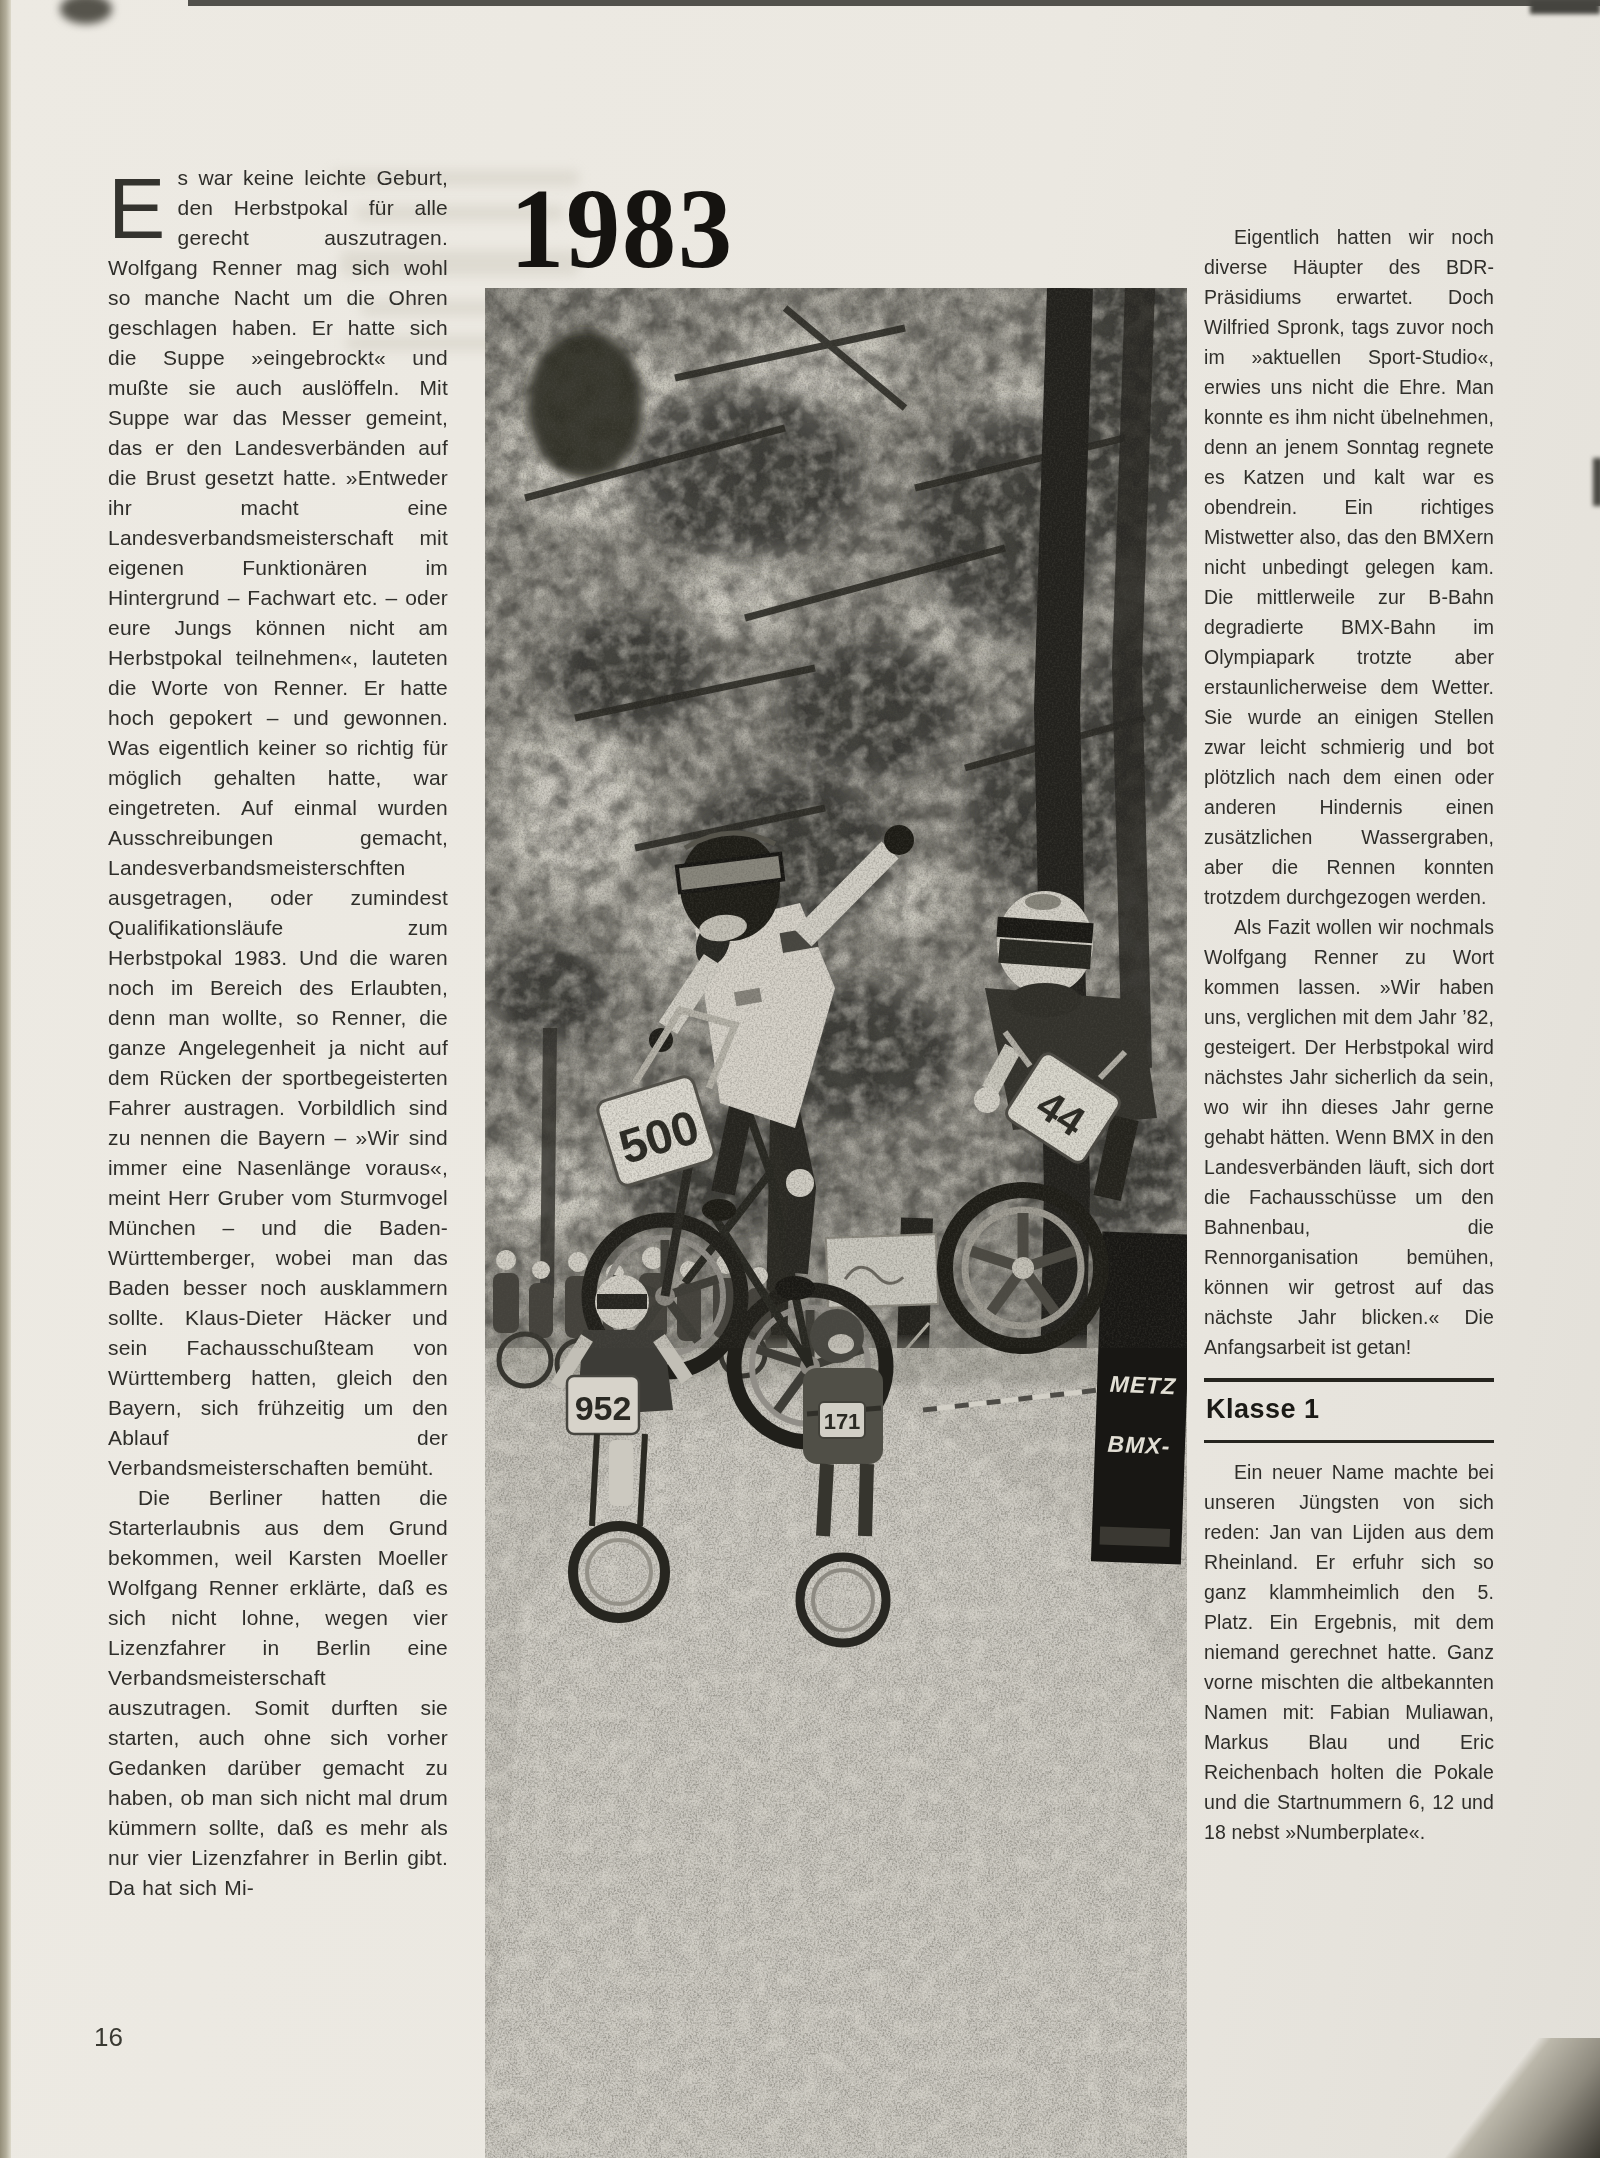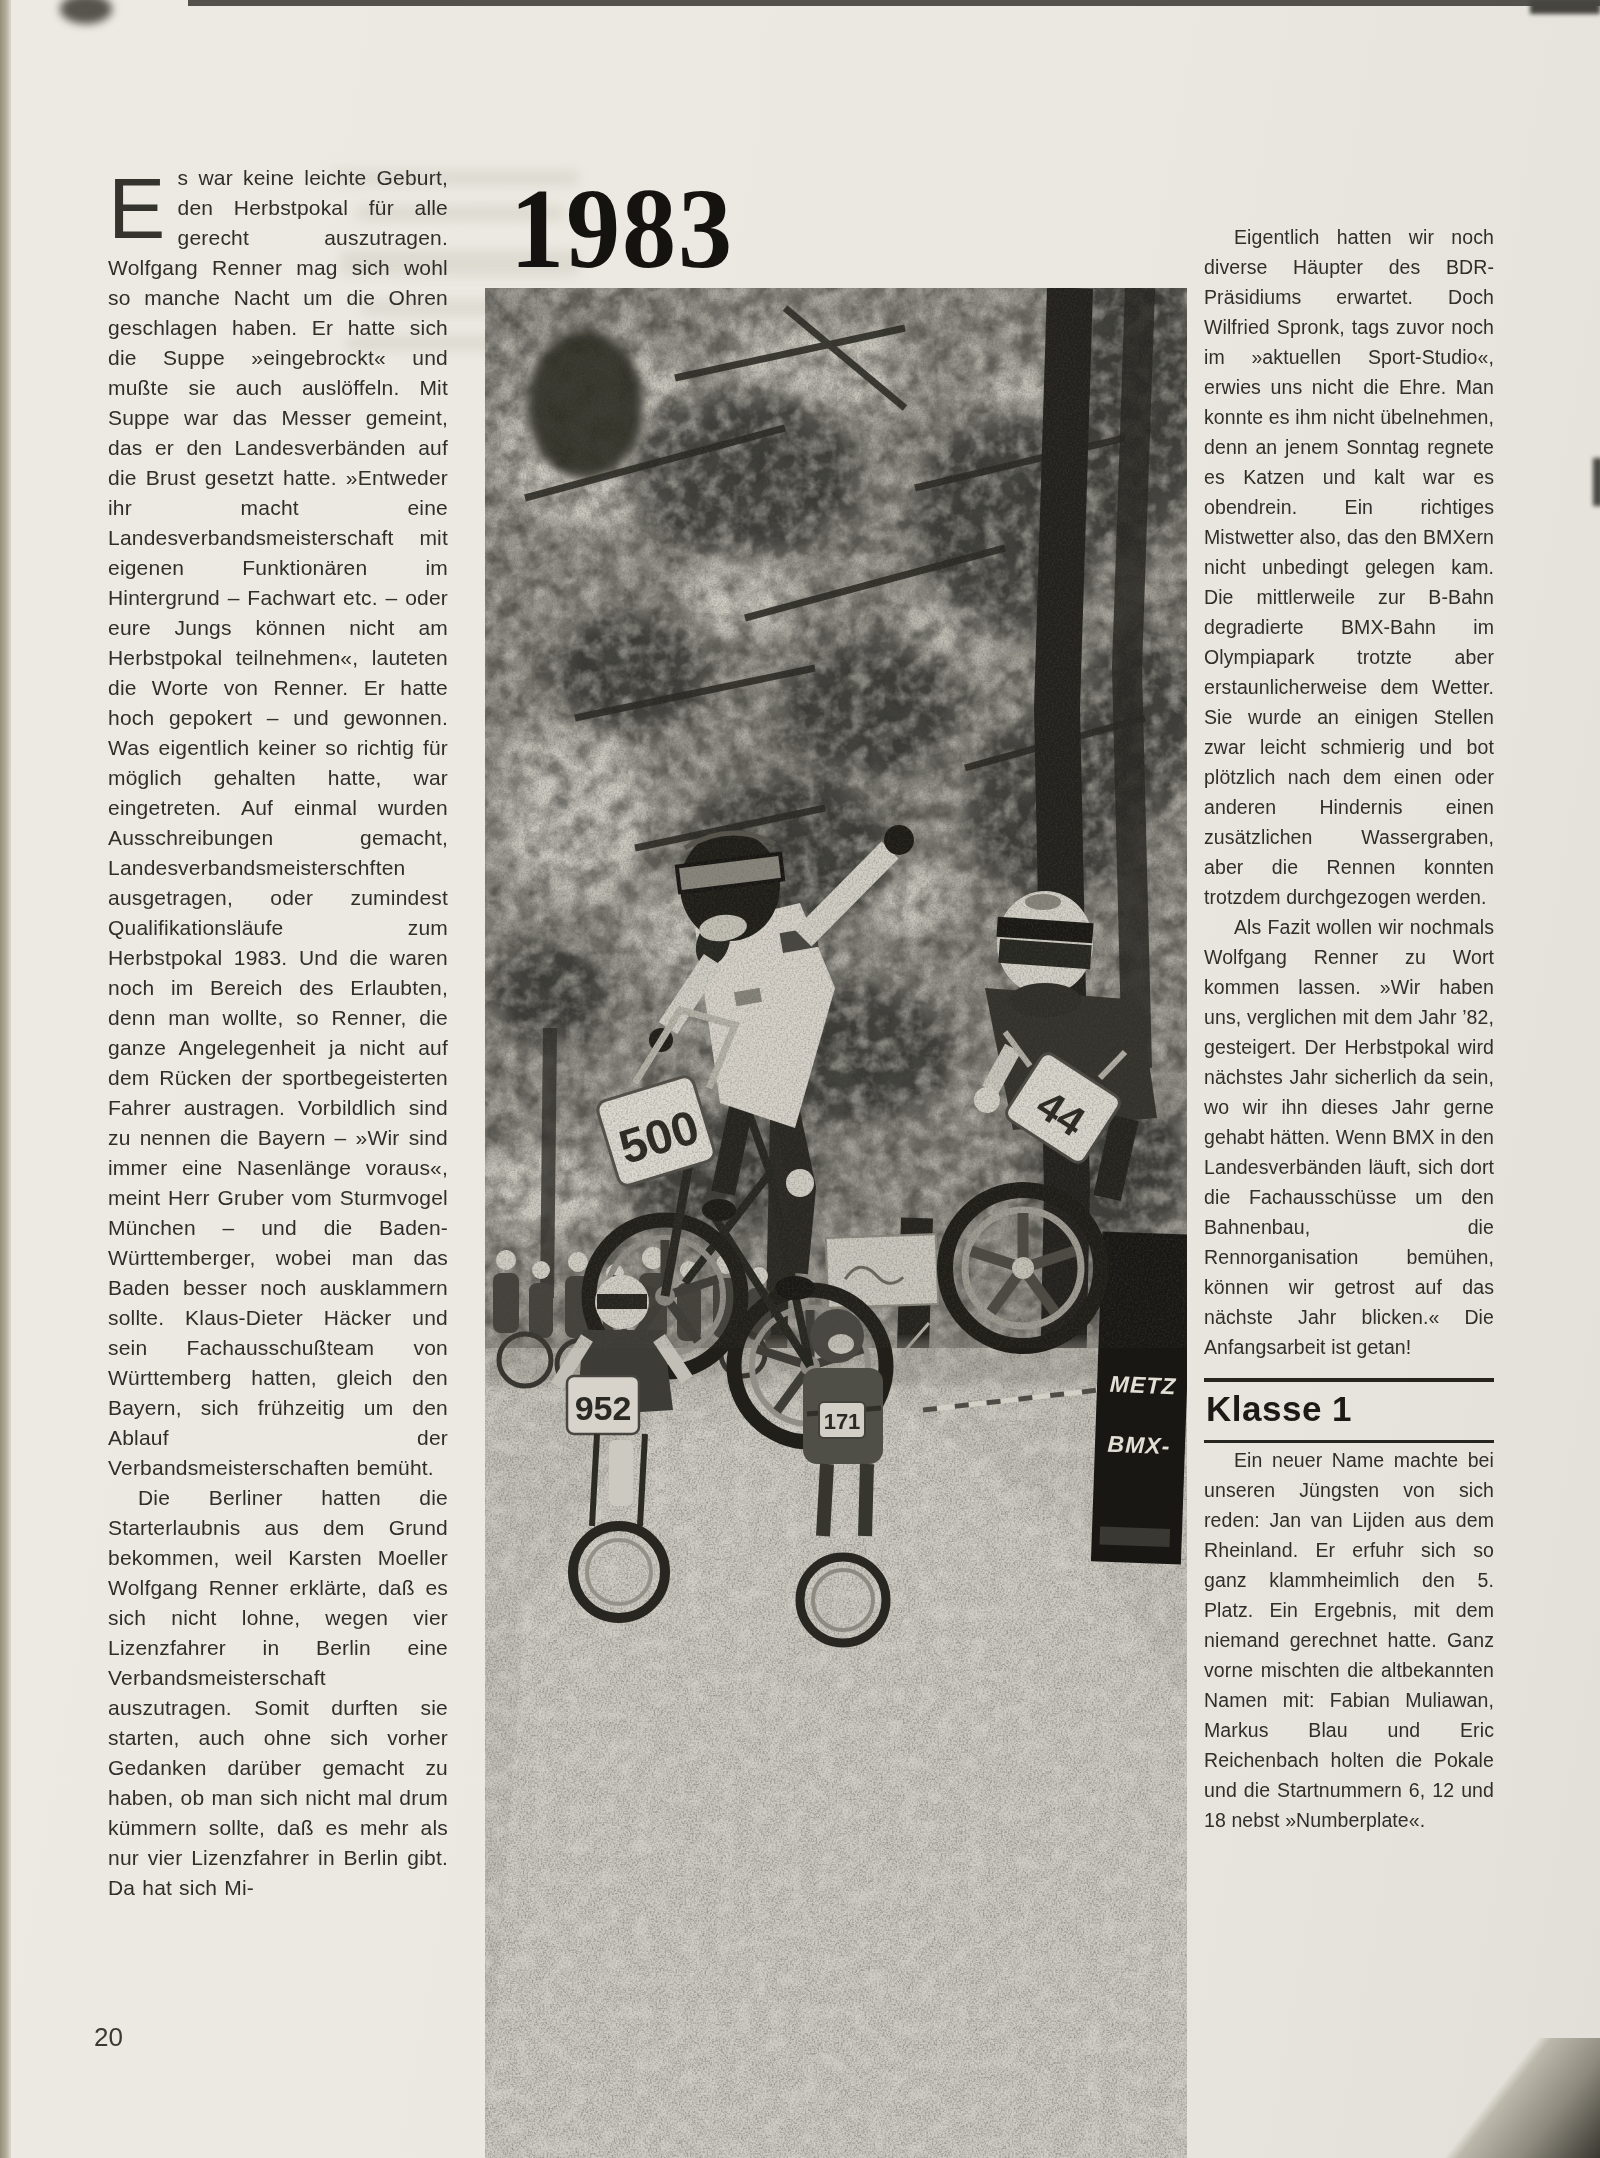--- a/index.html
+++ b/index.html
@@ -28,23 +28,23 @@
   .headline-year .l2{display:inline-block;font-size:114px;transform:scaleX(.95);letter-spacing:2px;}
 
   
   .col{position:absolute;text-align:justify;}
   .col p{margin:0;}
   .col p.ind{text-indent:30px;}
   .col-left{left:108px;top:163px;width:340px;font-size:21px;line-height:30px;
             letter-spacing:.2px;word-spacing:1px;}
   .col-right{left:1204px;top:222px;width:290px;font-size:19.5px;line-height:30px;letter-spacing:.1px;}
   .dropcap{float:left;font-size:86px;line-height:78px;padding:6px 12px 0 0;color:#34332e;font-weight:400;}
-  .section-head{font-size:35px;font-weight:700;color:#1b1a16;text-align:left;
+  .section-head{font-size:27px;font-weight:700;color:#1b1a16;text-align:left;
                 border-top:4px solid #26251f;border-bottom:3px solid #26251f;
-                padding:12px 2px 16px 2px;margin:16px 0 2px 0;letter-spacing:.5px;}
+                padding:12px 2px 16px 2px;margin:16px 0 14px 0;letter-spacing:.5px;}
   .page-num{position:absolute;left:94px;top:2022px;font-size:26px;color:#3a3932;}
 
   .photo{position:absolute;left:485px;top:288px;width:702px;height:1870px;}
   .photo svg{display:block;width:100%;height:100%;}
   .plate-num{font-family:"Liberation Sans",sans-serif;font-weight:700;fill:#26251e;text-anchor:middle;}
   .banner-txt{font-family:"Liberation Sans",sans-serif;font-weight:700;font-style:italic;
               fill:#e9e6db;text-anchor:middle;letter-spacing:1px;}
 </style>
 </head>
 <body>
@@ -328,15 +328,15 @@
     </svg>
   </figure>
 
   <div class="col col-right">
     <p class="ind">Eigentlich hatten wir noch diverse Häupter des BDR-Präsidiums erwartet. Doch Wilfried Spronk, tags zuvor noch im »aktuellen Sport-Studio«, erwies uns nicht die Ehre. Man konnte es ihm nicht übelnehmen, denn an jenem Sonntag regnete es Katzen und kalt war es obendrein. Ein richtiges Mistwetter also, das den BMXern nicht unbedingt gelegen kam. Die mittlerweile zur B-Bahn degradierte BMX-Bahn im Olympiapark trotzte aber erstaunlicherweise dem Wetter. Sie wurde an einigen Stellen zwar leicht schmierig und bot plötzlich nach dem einen oder anderen Hindernis einen zusätzlichen Wassergraben, aber die Rennen konnten trotzdem durchgezogen werden.</p>
     <p class="ind">Als Fazit wollen wir nochmals Wolfgang Renner zu Wort kommen lassen. »Wir haben uns, verglichen mit dem Jahr ’82, gesteigert. Der Herbstpokal wird nächstes Jahr sicherlich da sein, wo wir ihn dieses Jahr gerne gehabt hätten. Wenn BMX in den Landesverbänden läuft, sich dort die Fachausschüsse um den Bahnenbau, die Rennorganisation bemühen, können wir getrost auf das nächste Jahr blicken.« Die Anfangsarbeit ist getan!</p>
     <h2 class="section-head">Klasse 1</h2>
     <p class="ind">Ein neuer Name machte bei unseren Jüngsten von sich reden: Jan van Lijden aus dem Rheinland. Er erfuhr sich so ganz klammheimlich den 5. Platz. Ein Ergebnis, mit dem niemand gerechnet hatte. Ganz vorne mischten die altbekannten Namen mit: Fabian Muliawan, Markus Blau und Eric Reichenbach holten die Pokale und die Startnummern 6, 12 und 18 nebst »Numberplate«.</p>
   </div>
 
-  <div class="page-num">20</div>
+  <div class="page-num">16</div>
 
 </div>
 
 </body></html>

